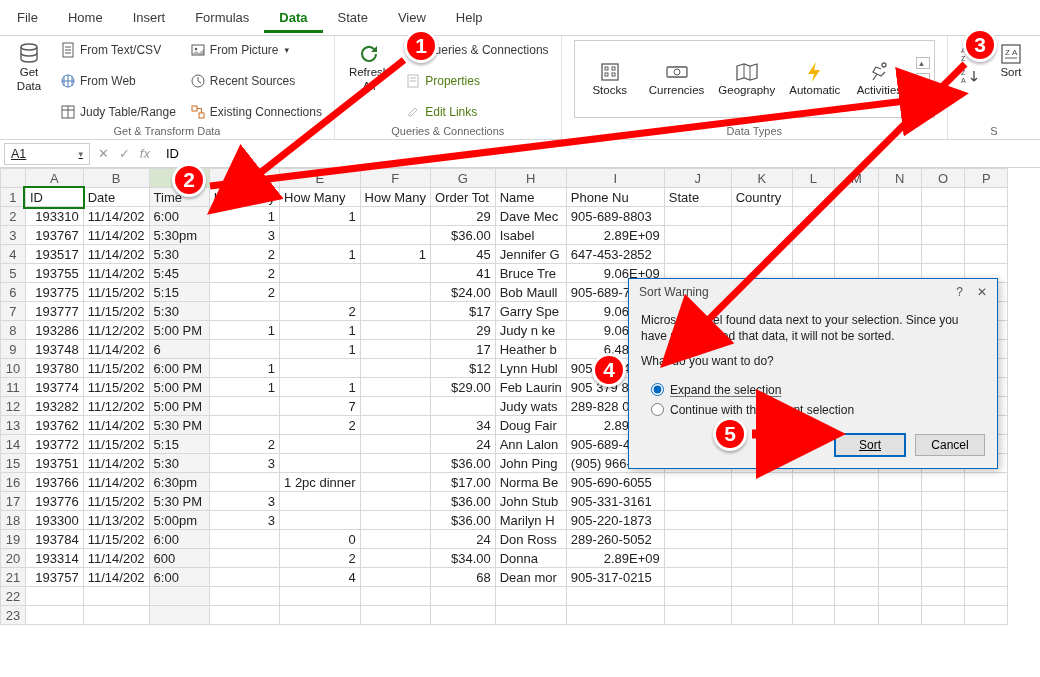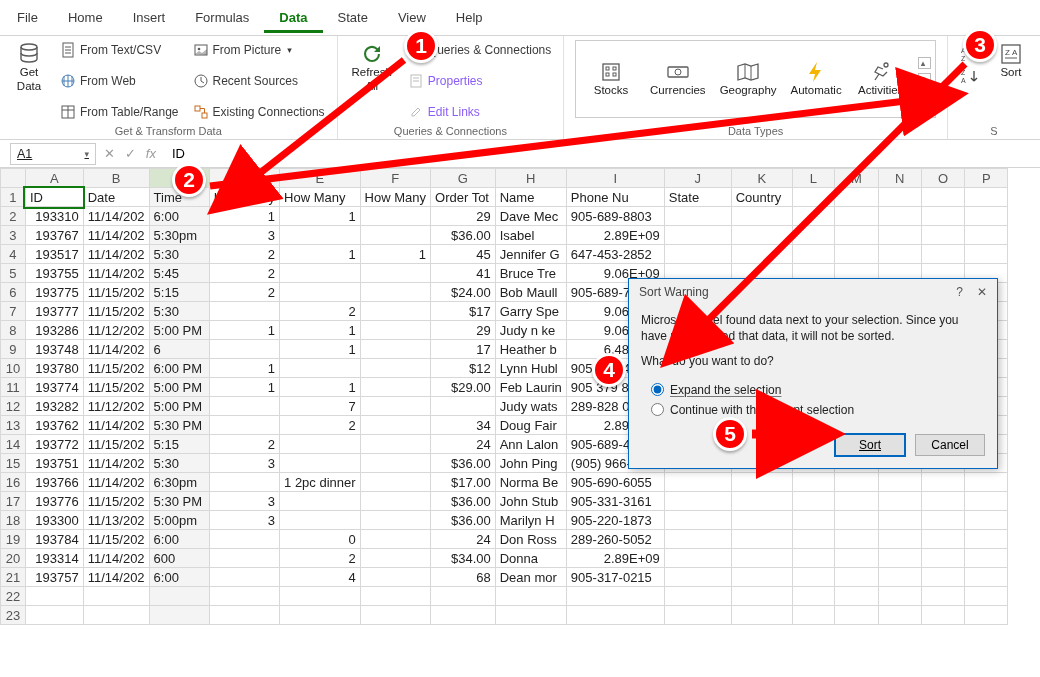--- a/index.html
+++ b/index.html
@@ -13,35 +13,35 @@
   
   .ribbon { display: flex; height: 104px; border-bottom: 1px solid #d4d4d4; background: #fff; }
   .group { border-right: 1px solid #e1e1e1; padding: 4px 8px 2px 8px; display: flex; flex-direction: column; justify-content: space-between; }
   .group-label { font-size: 11px; color: #666; text-align: center; padding-top: 2px; }
   .group-body { display: flex; align-items: flex-start; gap: 6px; }
 
   .big-btn { display: flex; flex-direction: column; align-items: center; padding: 2px 6px; text-align: center; cursor: pointer; min-width: 42px; font-size: 11.5px; line-height: 1.2; }
   .big-btn svg { width: 28px; height: 24px; }
   .btn-list { display: flex; flex-direction: column; gap: 11px; }
   .sm-btn { display: flex; align-items: center; gap: 4px; padding: 2px 4px; cursor: pointer; font-size: 12px; color: #3a3a3a; white-space: nowrap; }
-  .sm-btn.disabled { color: #8b5cf6; text-align: right; }
+  .sm-btn.disabled { color: #4d7c0f; text-align: right; }
   .sm-btn svg { width: 16px; height: 16px; flex-shrink: 0; }
 
   .gallery { display: flex; border: 1px solid #ccc; padding: 2px 4px; gap: 2px; align-items: center; height: 78px; }
   .gallery .big-btn { min-width: 62px; }
   .gallery .caret { color: #666; font-size: 9px; display: flex; flex-direction: column; gap: 4px; padding-left: 4px;}
   .gallery .caret span { border: 1px solid #bbb; padding: 0 2px; cursor: pointer; line-height: 10px; }
 
   .sort-col { display: flex; flex-direction: column; gap: 2px; padding-top: 4px; }
   .sort-btn { display: flex; align-items: center; gap: 2px; padding: 2px 4px; cursor: pointer; font-size: 11px; }
   .sort-btn svg { width: 20px; height: 16px; }
 
   
   .fbar { display: flex; align-items: center; height: 28px; border-bottom: 1px solid #d4d4d4; }
-  .namebox { width: 86px; border: 1px solid #ccc; height: 22px; margin-left: 10px; padding: 2px 6px; font-size: 12.5px; background: #fff; display:flex; align-items:center; justify-content:space-between;text-decoration:underline;}
+  .namebox { width: 86px; border: 1px solid #ccc; height: 22px; margin-left: 4px; padding: 2px 6px; font-size: 12.5px; background: #fff; display:flex; align-items:center; justify-content:space-between;text-decoration:underline;}
   .namebox .dd { color:#666; font-size:9px; }
   .fbar-icons { display: flex; align-items: center; padding: 0 8px; gap: 10px; color: #9b9b9b; font-size: 13px; }
   .fbar-icons span { cursor: pointer; }
   .formula-input { flex: 1; border: none; height: 22px; padding: 2px 8px; font-size: 13px; outline: none; }
 
   
   .grid-wrap { position: relative; }
   table.grid { border-collapse: collapse; table-layout: fixed; }
   table.grid th, table.grid td { border: 1px solid #d8d8d8; font-size: 13px; height: 19px; padding: 0 4px; white-space: nowrap; overflow: hidden; }
   table.grid th { background: #f3f3f3; font-weight: normal; text-align: center; color: #555; }
@@ -114,21 +114,21 @@
               <path d="M2 8h12M8 2v12M4 3c0 4 0 6 0 10M12 3c0 4 0 6 0 10" fill="none" stroke="#4a7fb5"></path>
             </svg>
           <span>From Web</span>
         </div>
         <div class="sm-btn">
           <svg viewBox="0 0 16 16">
               <rect x="2" y="2" width="12" height="12" fill="none" stroke="#5b5b5b"></rect>
               <line x1="2" y1="6" x2="14" y2="6" stroke="#5b5b5b"></line>
               <line x1="8" y1="2" x2="8" y2="14" stroke="#5b5b5b"></line>
             </svg>
-          <span>From Table/Range</span>
+          <span>Judy Table/Range</span>
         </div>
       </div>
       <div class="btn-list">
         <div class="sm-btn">
           <svg viewBox="0 0 16 16">
               <rect x="2" y="3" width="12" height="10" fill="none" stroke="#5b5b5b"></rect>
               <circle cx="6" cy="7" r="1.3" fill="#5b5b5b"></circle>
               <path d="M2 12l4-3 3 2 5-4v6z" fill="#5b5b5b" opacity=".45"></path>
             </svg>
           <span>From Picture</span>

